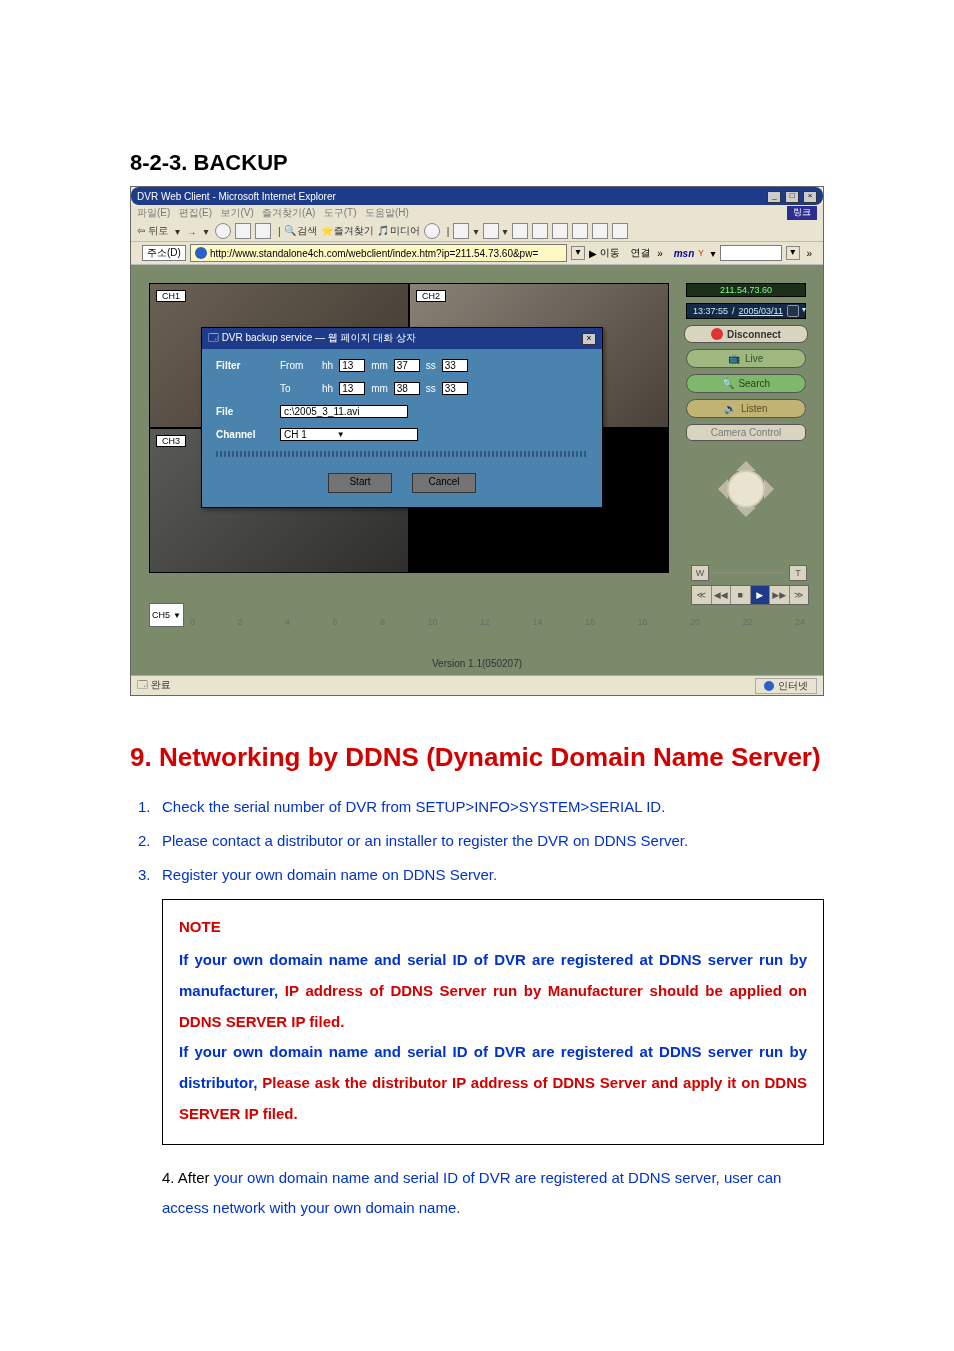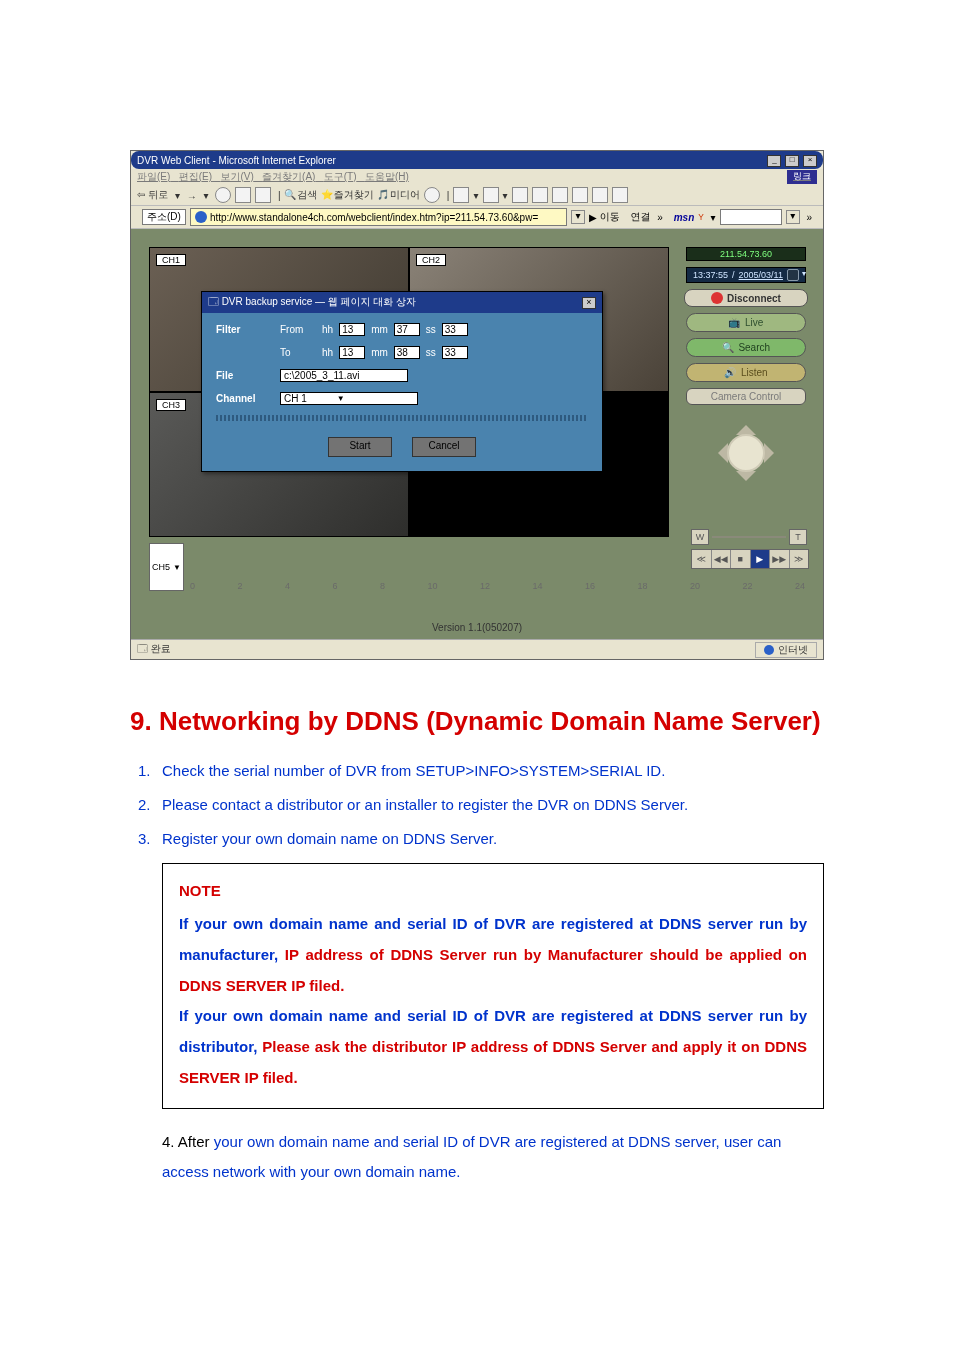--- a/index.html
+++ b/index.html
@@ -51,21 +51,20 @@
     text-align: center;
     color: #000;
   }
   .menubar {
     background: #e8e4d0;
     color: #7a7a7a;
     padding: 1px 6px;
     font-size: 10px;
     display: flex;
     justify-content: space-between;
-    text-decoration: underline;
   }
   .menubar .rightmenu {
     background: #2e2e90;
     color: #fff;
     padding: 0 6px;
     font-size: 9px;
   }
   .toolbar {
     background: #e8e4d0;
     padding: 2px 6px;
@@ -266,21 +265,21 @@
   .playrow > div {
     flex:1;border-right:1px solid #888;display:flex;align-items:center;justify-content:center;font-size:9px;color:#555;
   }
   .playrow > div.active { background:#1e3b8a;color:#fff;}
   .playrow > div:last-child {border-right:none;}
   .timeline {
     position:absolute;left:18px;top:338px;right:18px;height:24px;
     display:flex;align-items:flex-end;font-size:9px;color:#6a6a6a;
   }
   .timeline .chsel {
-    background:#fff;border:1px solid #666;color:#000;padding:16px 2px;margin-right:6px;
+    background:#fff;border:1px solid #666;color:#000;padding:4px 2px;margin-right:6px;
     display:flex;align-items:center;gap:3px;height:14px;
   }
   .timeline .ticks { flex:1;display:flex;justify-content:space-between; }
   .version-row {
     position:absolute;left:0;bottom:6px;right:0;text-align:center;font-size:10px;color:#333;
   }
   .statusbar {
     background:#e8e4d0;border-top:1px solid #aaa;
     display:flex;justify-content:space-between;align-items:center;
     font-size:10px;padding:1px 6px;color:#333;
@@ -325,20 +324,21 @@
   .item4 { padding-left:32px;font-size:15px;line-height:2.0;}
   .item4 .num { color:#000; }
   .item4 .blue { color:#0033cc; }
   .msn { color:#009; font-style:italic; font-weight:bold; font-size:10px; }
 </style>
 </head>
 <body>
 
 <div class="page">
 
+  <div class="section-head">8-2-3. BACKUP</div>
 
   <div class="screenshot-frame">
     <div class="titlebar">
       <span>DVR Web Client - Microsoft Internet Explorer</span>
       <span class="winbtns">
         <span>_</span>
         <span>□</span>
         <span>×</span>
       </span>
     </div>

